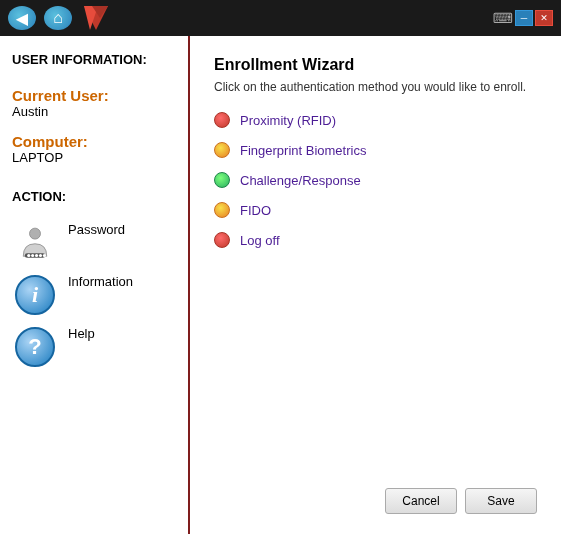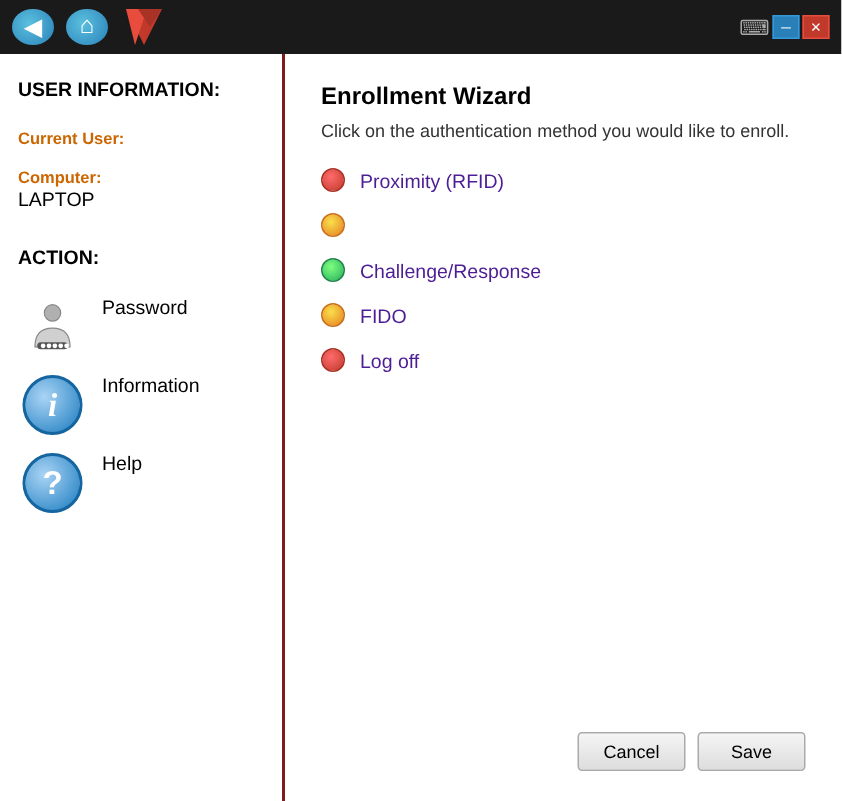--- a/index.html
+++ b/index.html
@@ -86,21 +86,21 @@
       padding: 16px 12px;
       background: #fff;
     }
     .section-title {
       font-weight: bold;
       font-size: 13px;
       color: #000;
       margin-bottom: 6px;
     }
     .info-label {
-      font-size: 11px;
+      font-size: 15px;
       color: #cc6600;
       font-weight: bold;
       margin-top: 2px;
     }
     .info-value {
       font-size: 13px;
       color: #000;
       margin-left: 0;
     }
     .divider {
@@ -243,20 +243,21 @@
     <div class="titlebar-btn close">✕</div>
   </div>
 </div>
 
 <div id="main">
 
   <div id="sidebar">
     <div class="section-title">USER INFORMATION:</div>
     <div class="divider"></div>
     <div class="info-label">Current User:</div>
+    <div class="info-value">Austin</div>
     <div class="divider"></div>
     <div class="info-label">Computer:</div>
     <div class="info-value">LAPTOP</div>
     <div class="divider"></div>
     <div class="divider"></div>
     <div class="section-title">ACTION:</div>
     <div class="divider"></div>
 
     <div class="action-item">
       <div class="action-icon">
@@ -296,20 +297,21 @@
     <div class="wizard-title">Enrollment Wizard</div>
     <div class="wizard-subtitle">Click on the authentication method you would like to enroll.</div>
 
     <div id="enroll-list">
         <div class="enroll-item">
           <div class="status-dot dot-red"></div>
           <span class="enroll-label">Proximity (RFID)</span>
         </div>
         <div class="enroll-item">
           <div class="status-dot dot-yellow"></div>
+          <span class="enroll-label">Fingerprint Biometrics</span>
         </div>
         <div class="enroll-item">
           <div class="status-dot dot-green"></div>
           <span class="enroll-label">Challenge/Response</span>
         </div>
         <div class="enroll-item">
           <div class="status-dot dot-yellow"></div>
           <span class="enroll-label">FIDO</span>
         </div>
         <div class="enroll-item">

